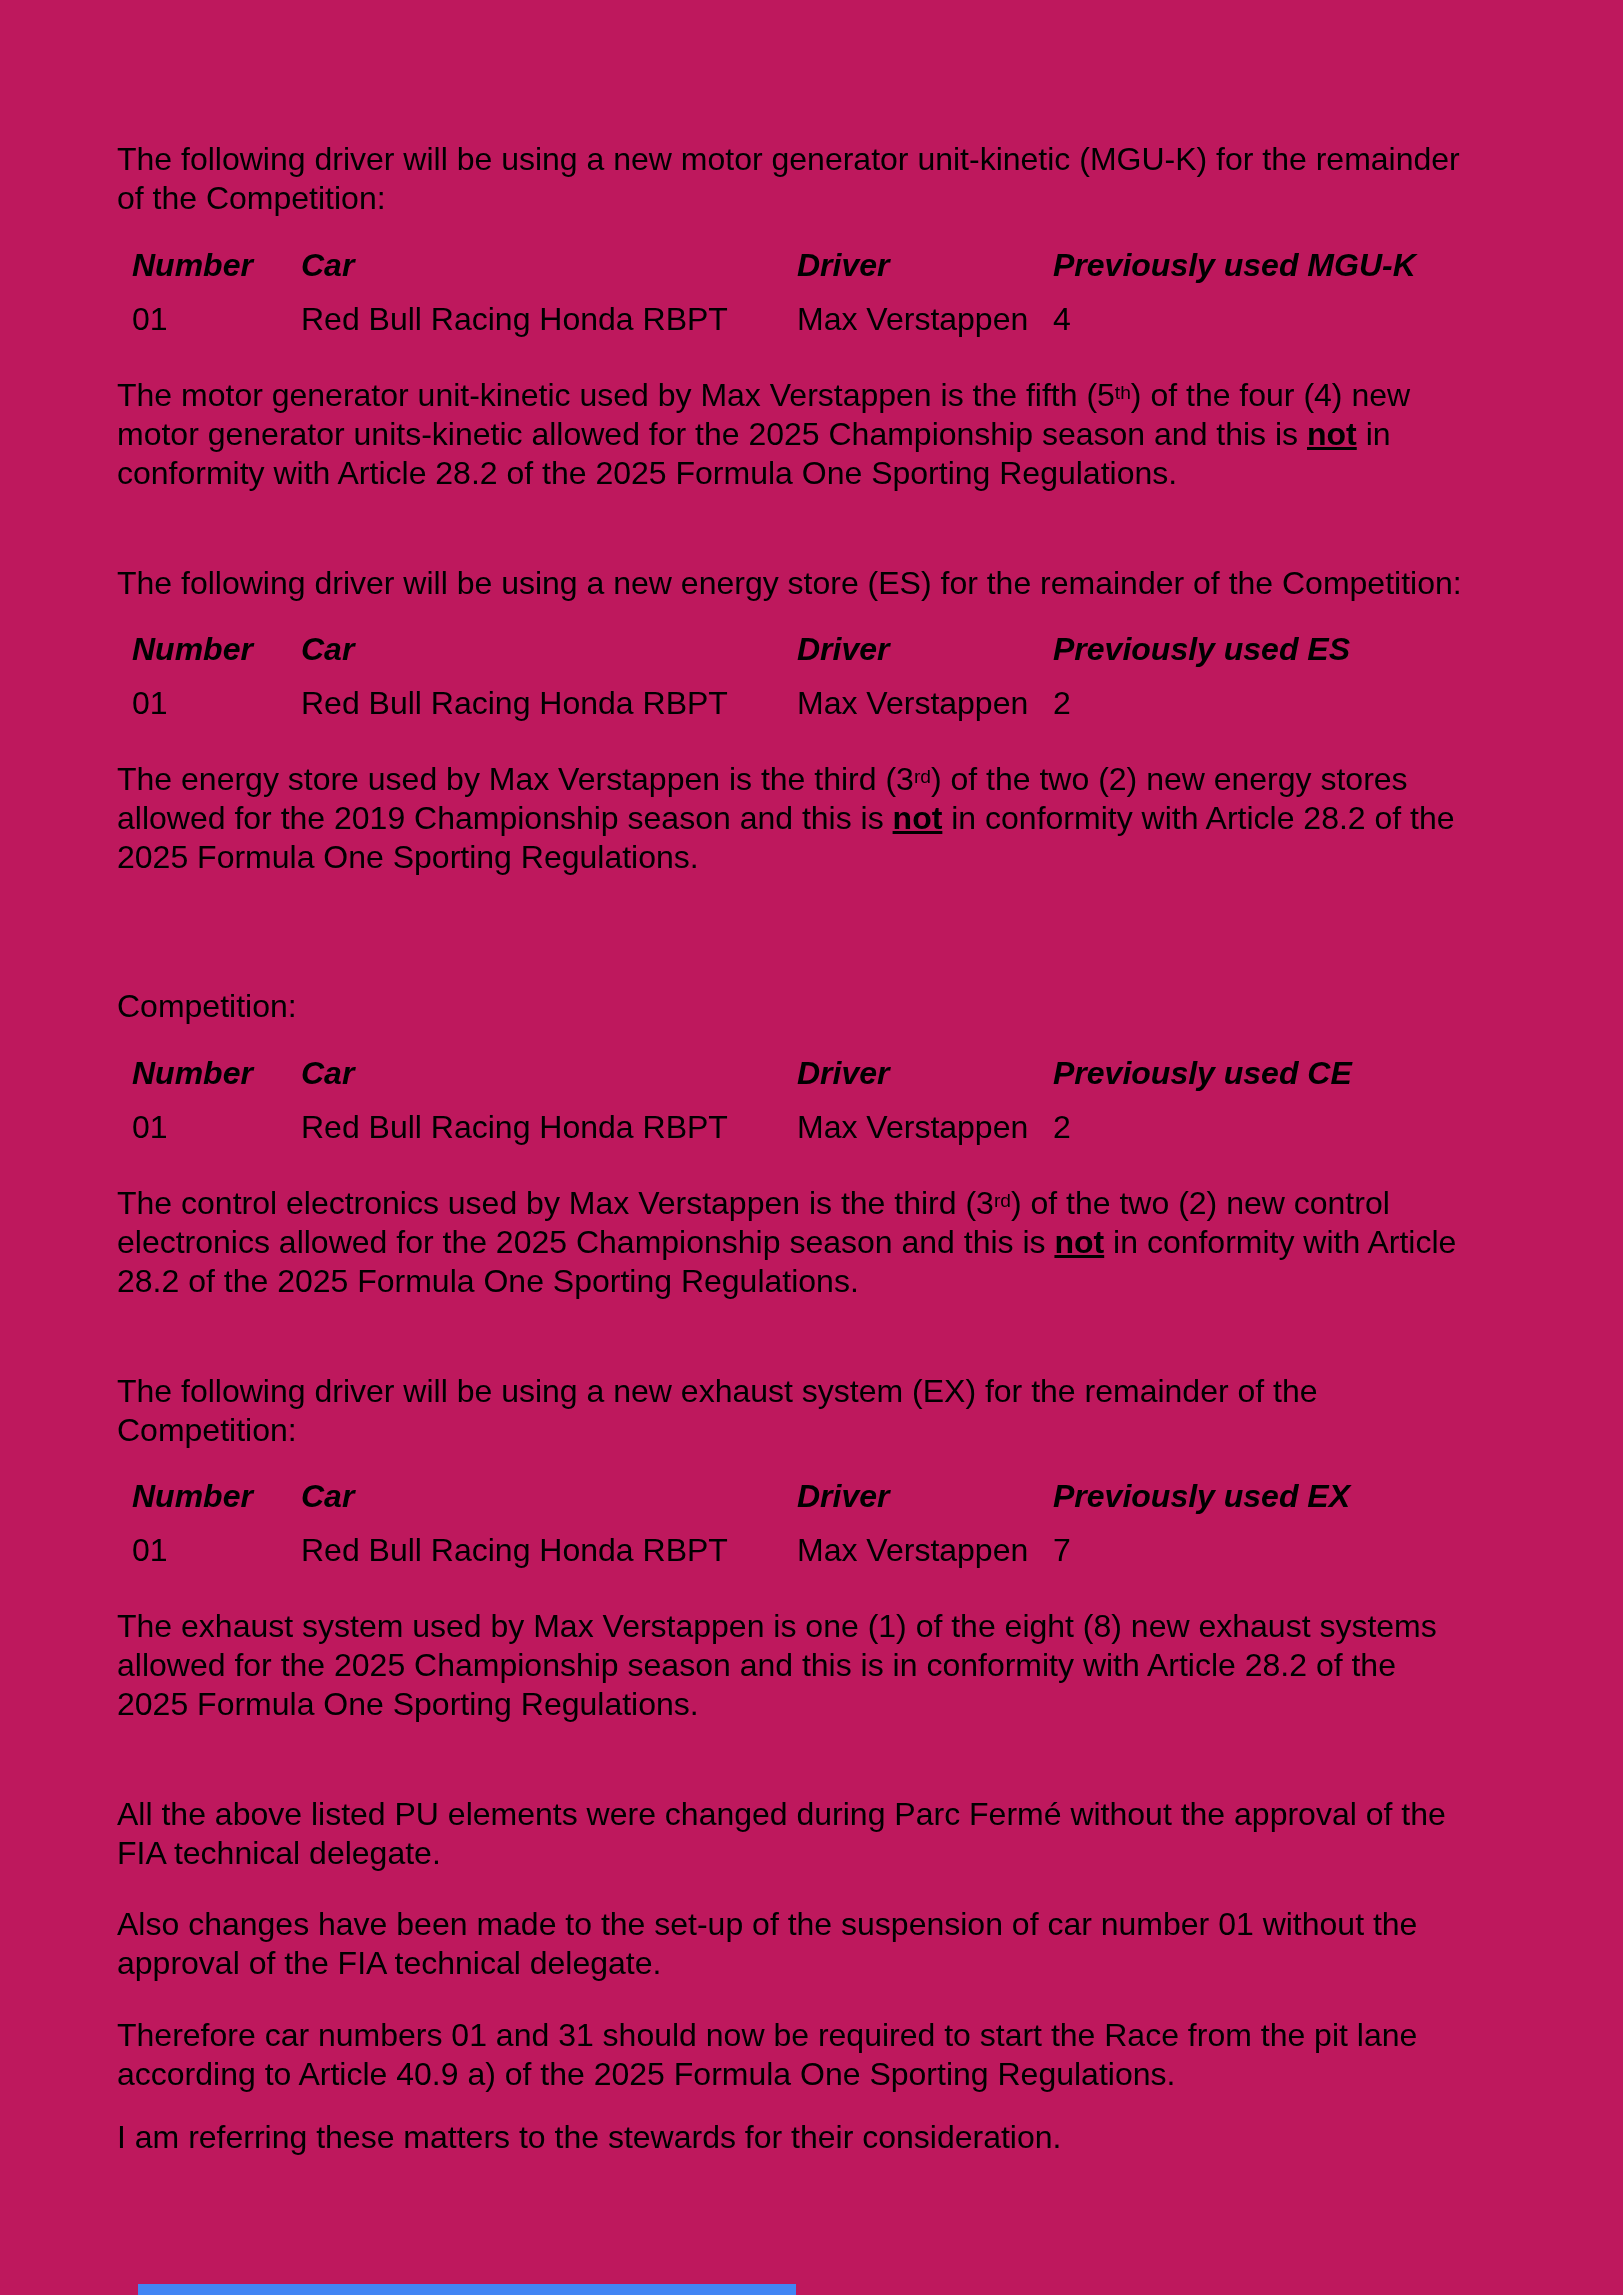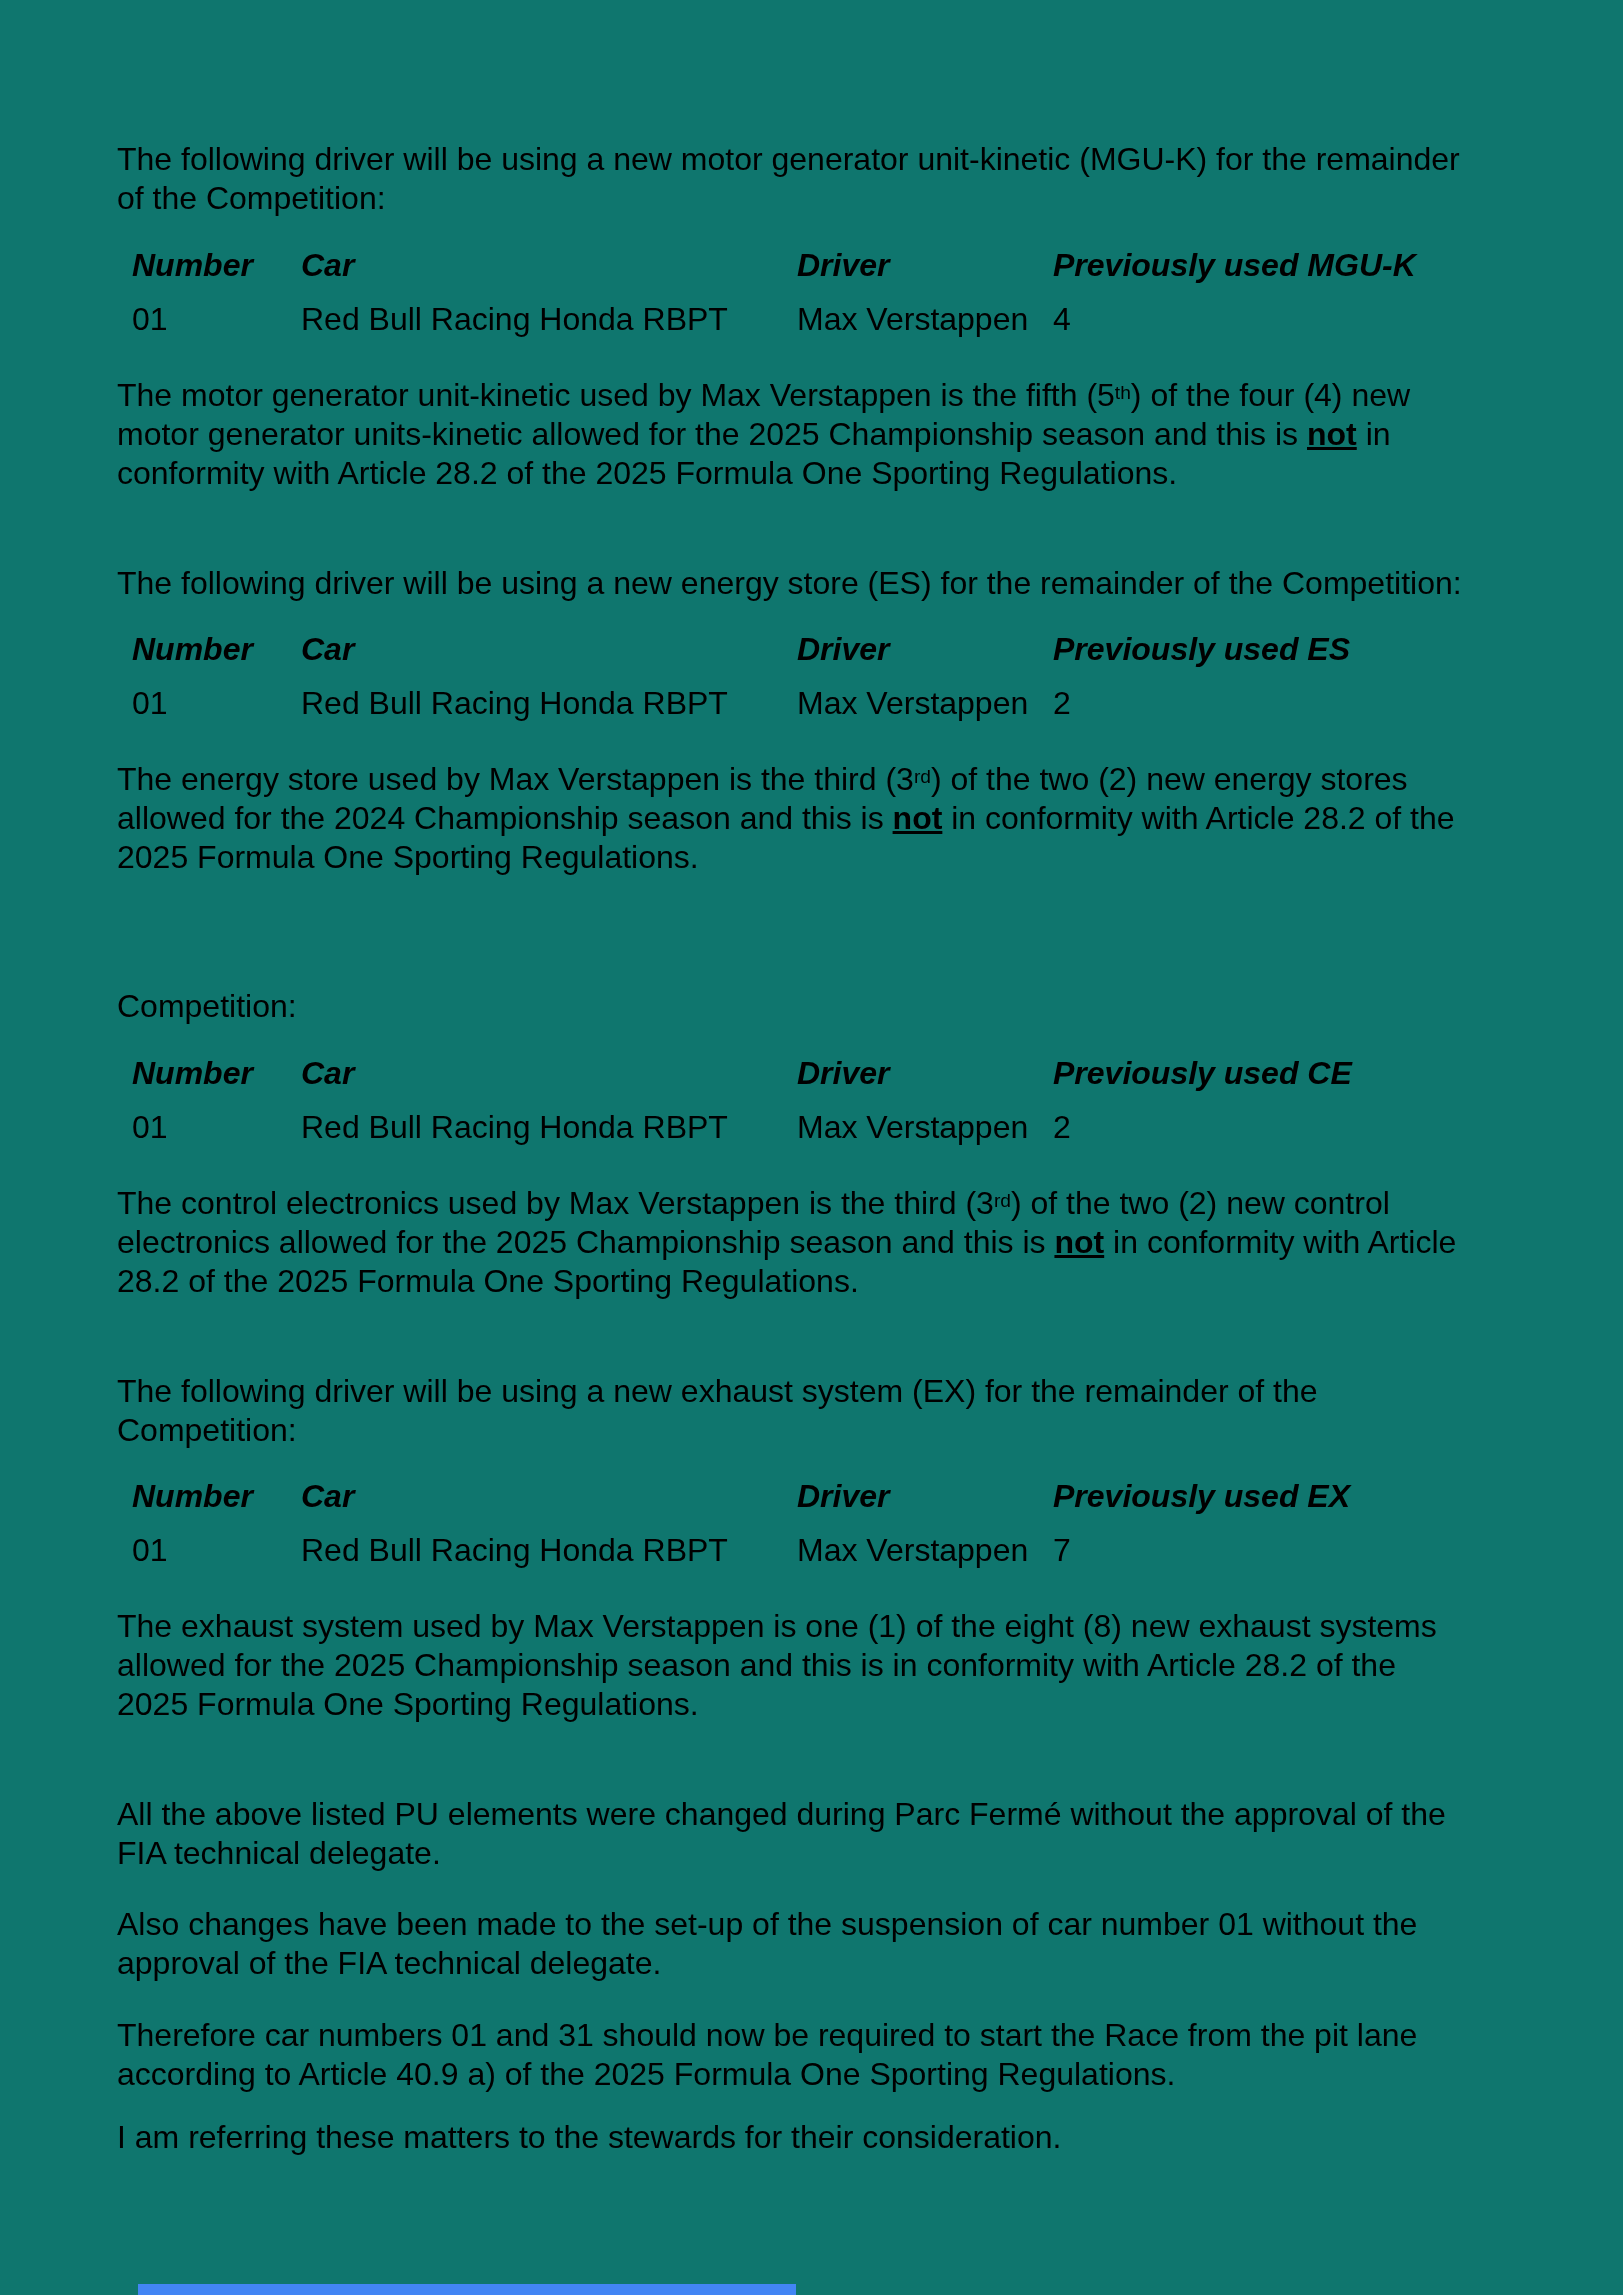--- a/index.html
+++ b/index.html
@@ -1,21 +1,21 @@
 <!DOCTYPE html>
 <html style="font-size:13.4px"><head>
 <meta charset="utf-8">
 <style>
   html,body{margin:0;padding:0;background:#ffffff;}
   .page{
     position:relative;
     width:1623px;height:2295px;
     box-sizing:border-box;
     padding:140px 0 0 117px;
-    background:#0f766e;
+    background:#be185d;
     color:#000000;
     font-family:"Liberation Sans","DejaVu Sans",sans-serif;
     font-size:32px;
     line-height:39px;
     overflow:hidden;
   }
   p{margin:0;white-space:nowrap;}
   .intro{margin-bottom:27.6px;}
   .body-para{margin-bottom:71px;}
   .closing-1{margin-bottom:32px;}
@@ -105,21 +105,21 @@
     </thead>
     <tbody>
       <tr>
         <td>01</td>
         <td>Red Bull Racing Honda RBPT</td>
         <td>Max Verstappen</td>
         <td class="col-prev">2</td>
       </tr>
     </tbody>
   </table>
-  <p class="body-para"><span>The energy store used by Max Verstappen is the third (3</span><span class="seg-sup">rd</span><span>) of the two (2) new energy stores</span><br><span>allowed for the 2024 Championship season and this is </span><span class="seg-bu">not</span><span> in conformity with Article 28.2 of the</span><br><span>2025 Formula One Sporting Regulations.</span></p>
+  <p class="body-para"><span>The energy store used by Max Verstappen is the third (3</span><span class="seg-sup">rd</span><span>) of the two (2) new energy stores</span><br><span>allowed for the 2019 Championship season and this is </span><span class="seg-bu">not</span><span> in conformity with Article 28.2 of the</span><br><span>2025 Formula One Sporting Regulations.</span></p>
 
   <p class="intro"><br><span>Competition:</span></p>
   <table class="pu-table">
     <colgroup>
         <col class="col-number">
         <col class="col-car">
         <col class="col-driver">
         <col class="col-prev-w">
       </colgroup>
     <thead>

